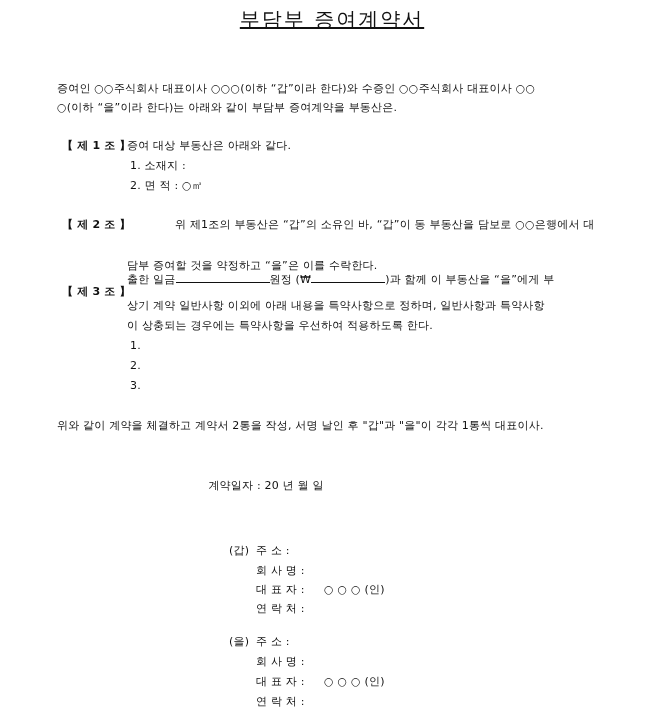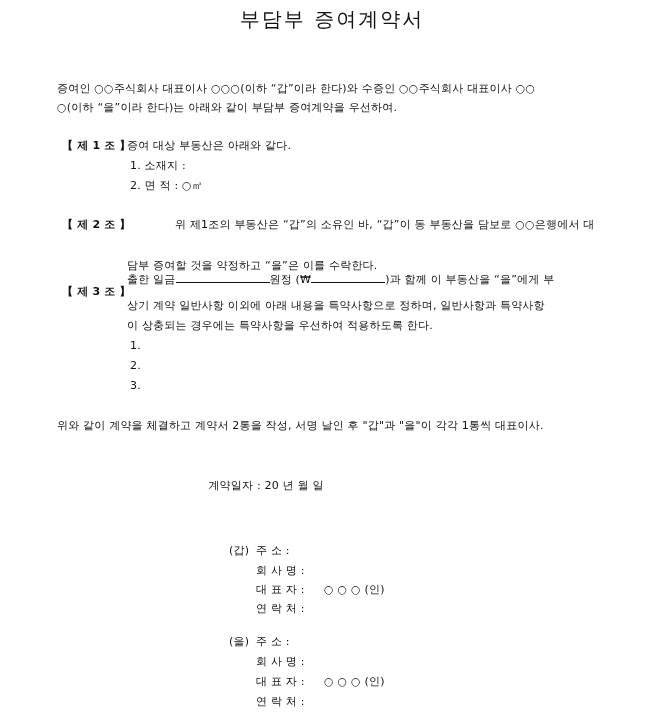--- a/index.html
+++ b/index.html
@@ -19,40 +19,41 @@
     }
     .abs { position: absolute; white-space: nowrap; }
     .title {
       top: 4px;
       left: 0;
       width: 664px;
       text-align: center;
       font-size: 20px;
       letter-spacing: 2px;
       line-height: 30px;
+      text-decoration: underline;
     }
     .line { line-height: 16px; font-size: 11px; }
     .bracket { font-weight: bold; }
     .blank {
       display: inline-block;
       border-bottom: 1px solid #111;
       height: 12px;
       vertical-align: baseline;
     }
     .center { left: 0; width: 532px; text-align: center; }
   </style>
 </head>
 <body>
 
 <div>
 
   <div class="abs title">부담부 증여계약서</div>
 
   <div class="abs line" style="top:81px; left:57px;">증여인 ○○주식회사 대표이사 ○○○(이하 “갑”이라 한다)와 수증인 ○○주식회사 대표이사 ○○</div>
-  <div class="abs line" style="top:100px; left:57px;">○(이하 “을”이라 한다)는 아래와 같이 부담부 증여계약을 우선하여.</div>
+  <div class="abs line" style="top:100px; left:57px;">○(이하 “을”이라 한다)는 아래와 같이 부담부 증여계약을 부동산은.</div>
 
   <div>
     <span class="abs line bracket" style="top:138px; left:62px;">【 제 1 조 】</span>
     <span class="abs line" style="top:138px; left:127px;">증여 대상 부동산은 아래와 같다.</span>
     <span class="abs line" style="top:158px; left:130px;">1. 소재지 :</span>
     <span class="abs line" style="top:178px; left:130px;">2. 면   적 : ○㎡</span>
   </div>
 
   <div>
     <span class="abs line bracket" style="top:217px; left:62px;">【 제 2 조 】</span>

